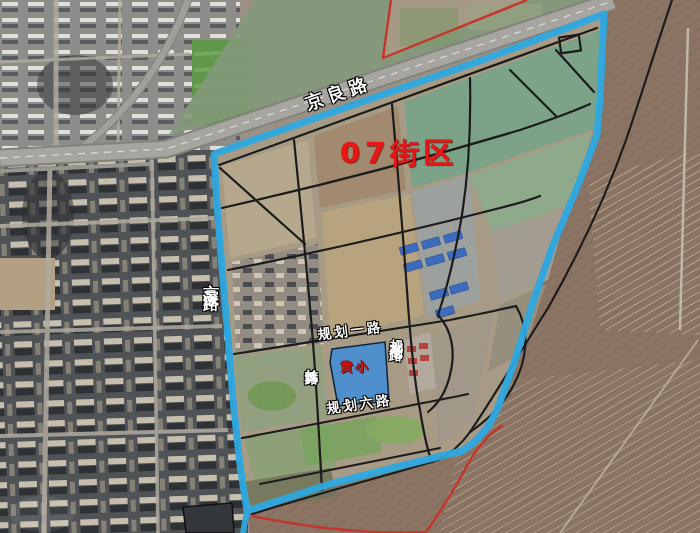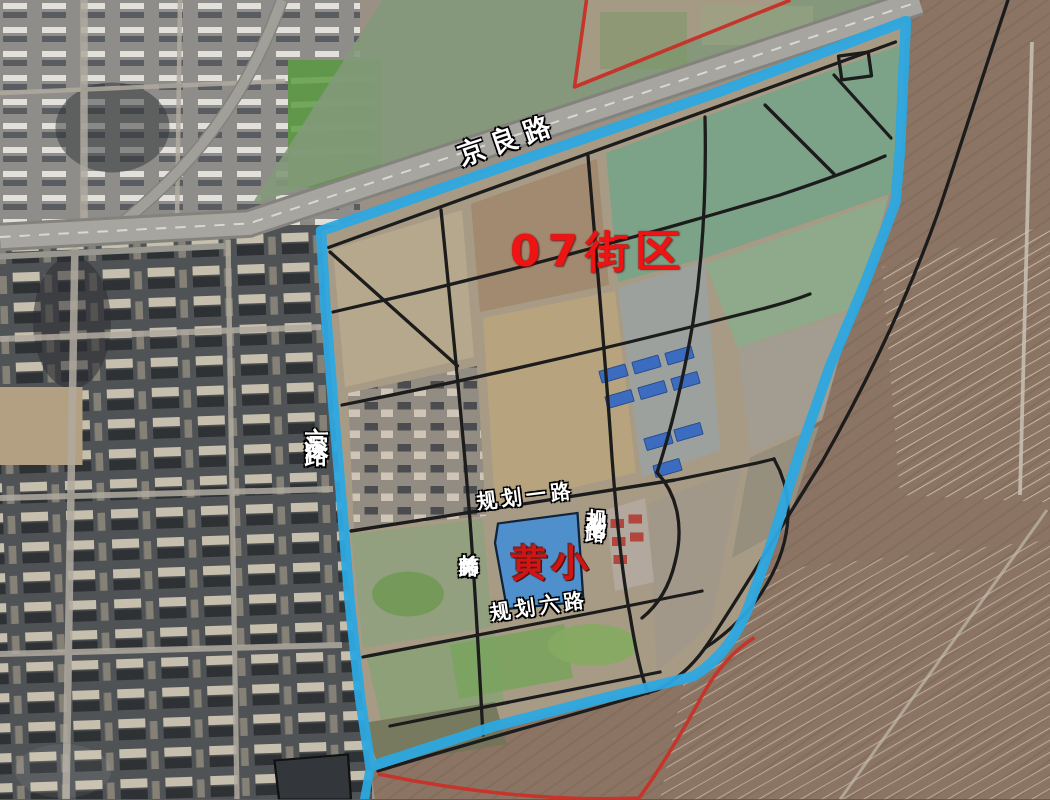--- a/index.html
+++ b/index.html
@@ -10,27 +10,27 @@
   }
   .stage svg{position:absolute;left:0;top:0;}
   .lbl{
     position:absolute;pointer-events:none;white-space:nowrap;
     color:#fff;font-weight:bold;
     text-shadow:-1px -1px 0 #000,1px -1px 0 #000,-1px 1px 0 #000,1px 1px 0 #000,0 0 2px #000;
   }
   .lbl.vert{writing-mode:vertical-rl;text-orientation:upright;}
   #lbl-jingliang{left:306px;top:92px;font-size:18px;letter-spacing:5px;transform:rotate(-19deg);transform-origin:left center;}
   #lbl-block{left:340px;top:134px;font-size:29px;letter-spacing:5px;color:#ee1414;
-    text-shadow:0 0 1px #8d0f0f,1px 1px 1px rgba(60,0,0,.55);margin-top:14px;}
+    text-shadow:0 0 1px #8d0f0f,1px 1px 1px rgba(60,0,0,.55);}
   #lbl-jingshen{left:200px;top:272px;font-size:16px;letter-spacing:5px;}
   #lbl-guihua-yi{left:318px;top:326px;font-size:13.5px;letter-spacing:3px;transform:rotate(-7deg);transform-origin:left center;}
   #lbl-guihua-qi{left:389px;top:328px;font-size:13.5px;letter-spacing:3px;transform:rotate(4deg);}
   #lbl-changhan{left:303px;top:358px;font-size:13.5px;letter-spacing:1px;}
   #lbl-guihua-liu{left:327px;top:400px;font-size:13.5px;letter-spacing:3px;transform:rotate(-8deg);transform-origin:left center;}
-  #lbl-huangxiao{left:341px;top:359px;font-size:24px;letter-spacing:3px;color:#d41414;
+  #lbl-huangxiao{left:341px;top:359px;font-size:12px;letter-spacing:3px;color:#d41414;
     text-shadow:1px 1px 0 #4a1510,-1px -1px 0 #7e241c,0 0 1px #300;font-family:Liberation Serif, serif;}
 </style>
 </head>
 <body>
 
 <div class="stage">
 
   <svg width="700" height="533" viewBox="0 0 700 533">
     <defs>
       <pattern id="resid" width="30" height="20" patternUnits="userSpaceOnUse" patternTransform="rotate(-2)">

